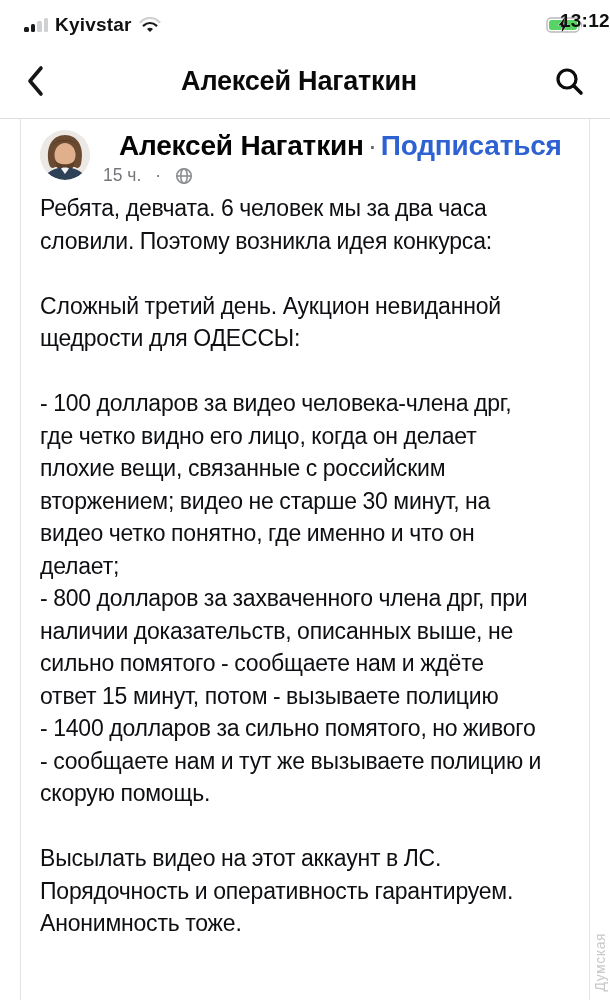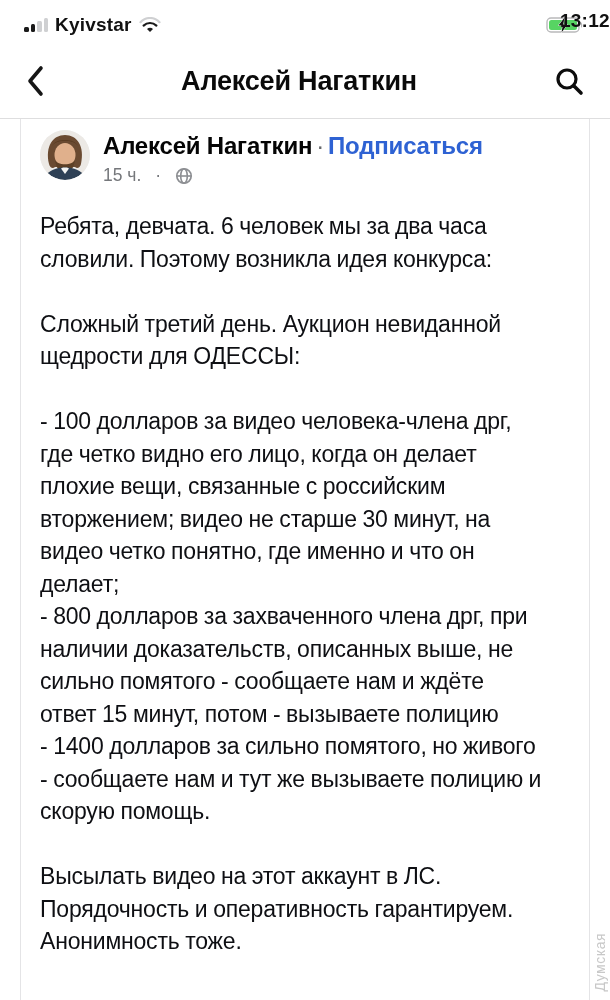--- a/index.html
+++ b/index.html
@@ -41,31 +41,31 @@
     margin:0 20px;border-left:1px solid #e4e4e6;border-right:1px solid #e4e4e6;
     min-height:882px;box-sizing:border-box;padding:11px 20px 0 19px;background:#fff;
   }
   
   .post-header{display:flex;align-items:flex-start;}
   .avatar{
     width:50px;height:50px;border-radius:50%;overflow:hidden;flex:0 0 50px;
     box-shadow:inset 0 0 0 1px rgba(0,0,0,.08);cursor:pointer;
   }
   .head-col{margin-left:13px;padding-top:1px;}
-  .name-row{font-size:24px;line-height:29px;letter-spacing:-.2px;white-space:nowrap;}
+  .name-row{font-size:28px;line-height:29px;letter-spacing:-.2px;white-space:nowrap;margin-left:16px;}
   .author{font-weight:700;color:#050505;cursor:pointer;}
   .name-dot{color:#65676b;font-weight:400;padding:0 4px;}
   .follow{font-weight:600;color:#2e62d3;cursor:pointer;}
   .meta-row{
     margin-top:5px;display:flex;align-items:center;gap:14px;
     font-size:17.5px;color:#75777b;
   }
   
   .post-body{
-    margin-top:24px;width:504px;
+    margin-top:6px;width:504px;
     font-size:23px;line-height:32.5px;color:#0e0f13;letter-spacing:-.2px;
     white-space:pre-line;word-spacing:-.5px;
   }
   
   .watermark{
     position:absolute;right:2px;bottom:8px;
     writing-mode:vertical-rl;transform:rotate(180deg);
     font-size:14px;color:#c8c8c8;letter-spacing:.5px;user-select:none;
   }
 </style>

